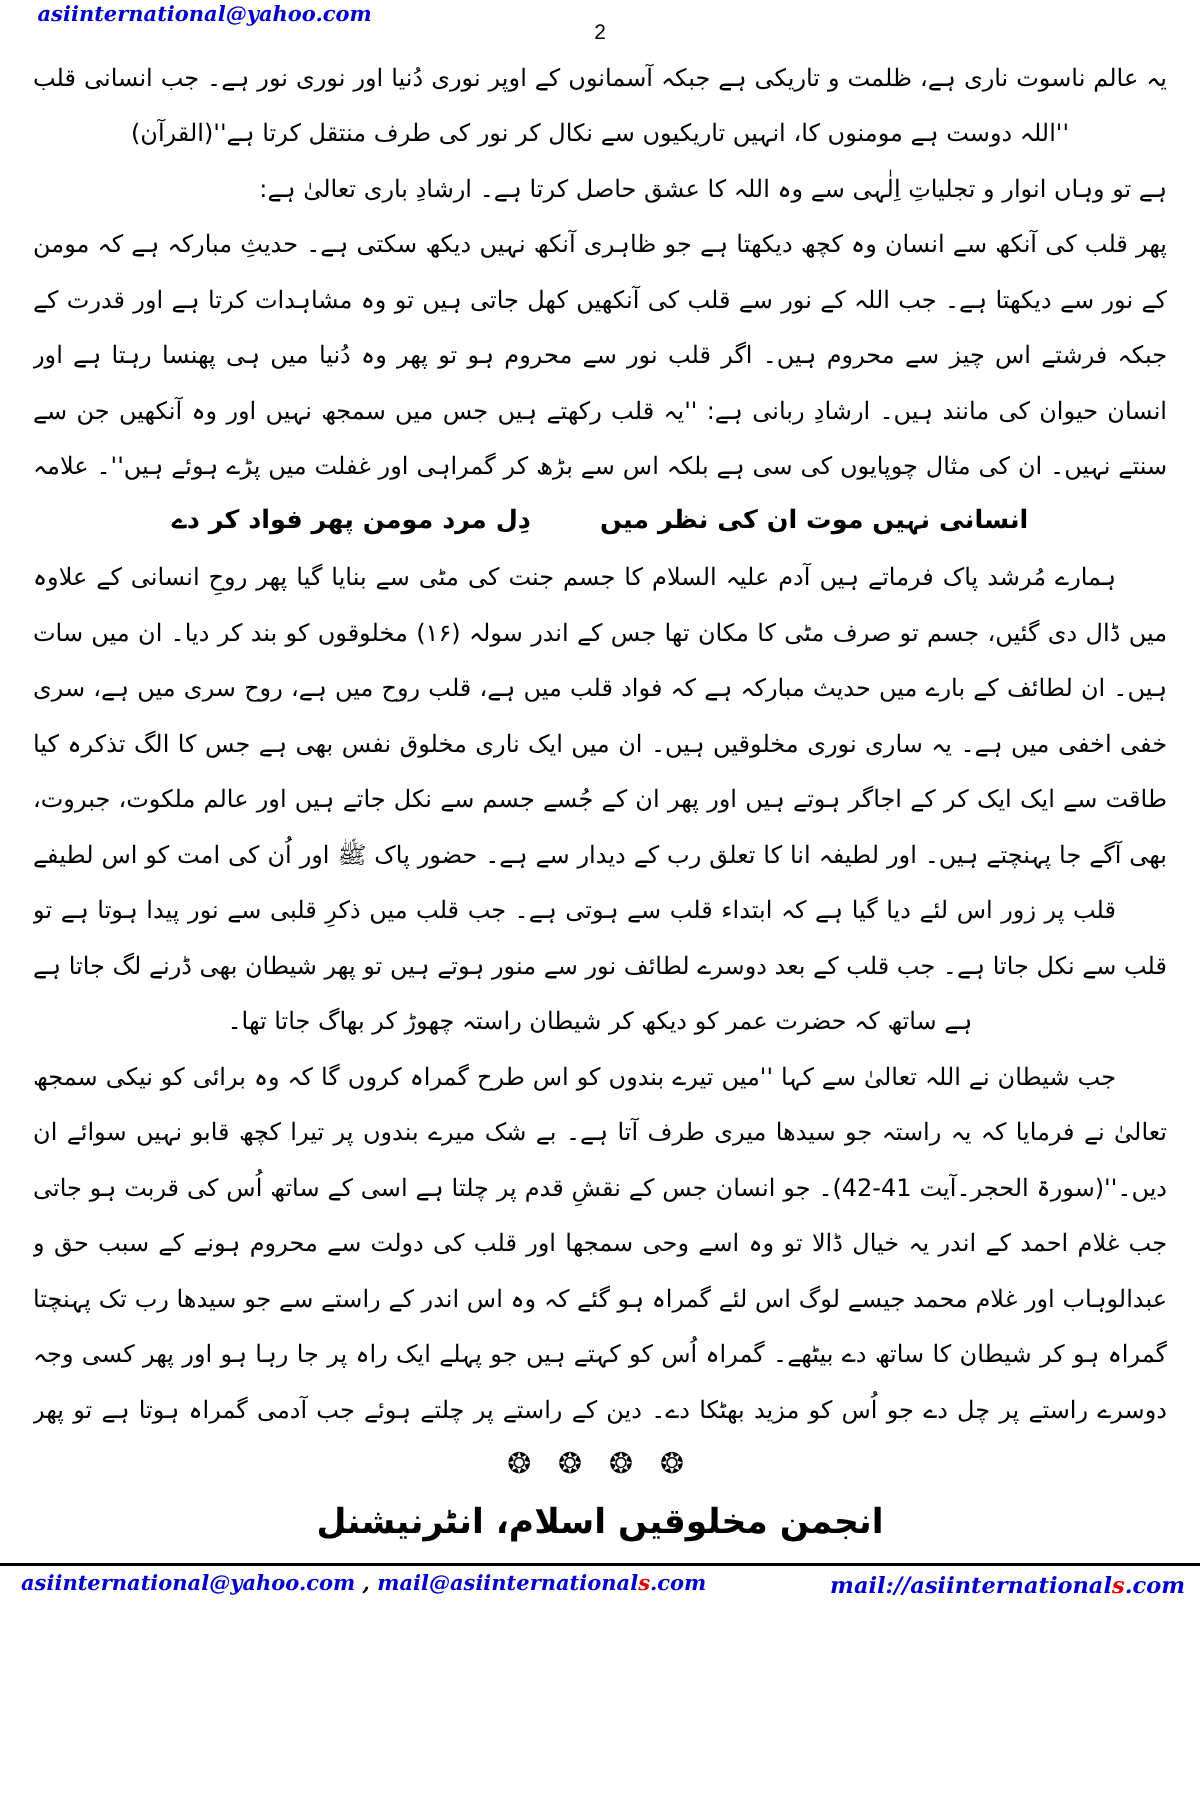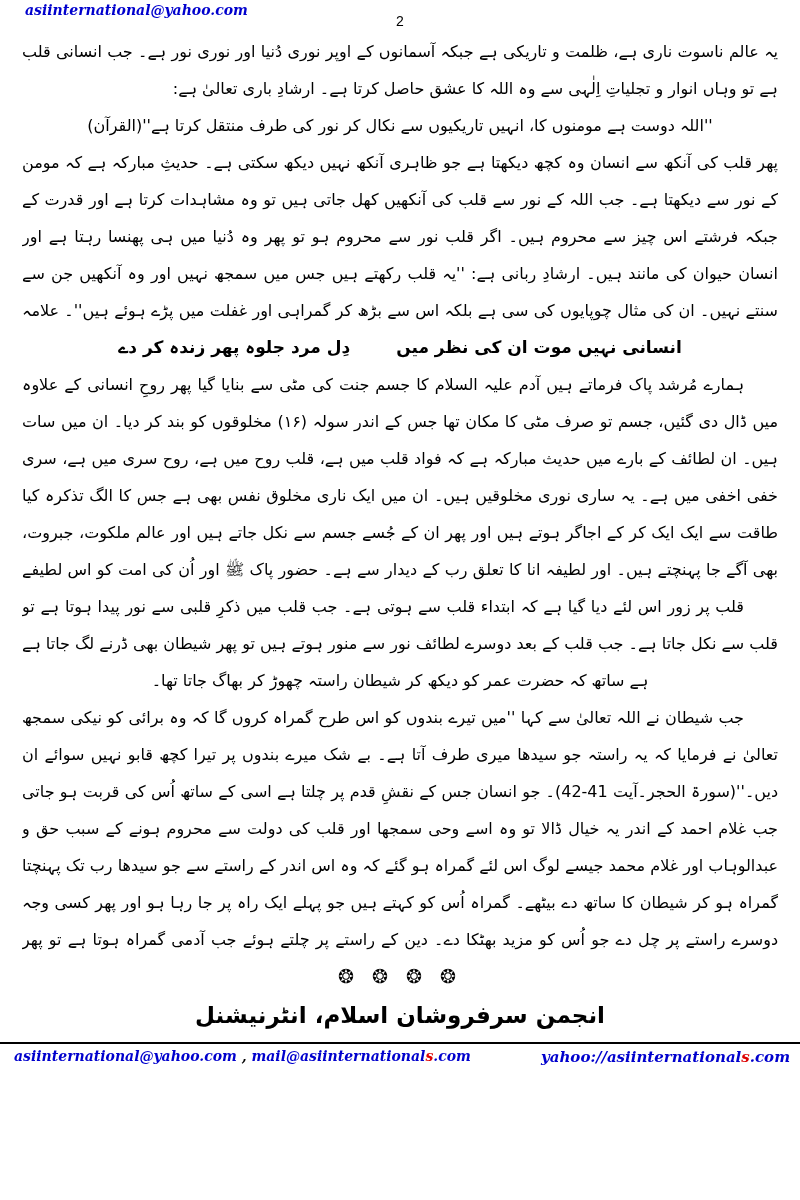--- a/index.html
+++ b/index.html
@@ -53,30 +53,30 @@
 </head>
 <body>
 
 <div class="header">
   <span class="header-email">asiinternational@yahoo.com</span>
   <div class="page-num">2</div>
 </div>
 
 <div class="body-text" id="body-text">
     <div class="ln just">یہ عالم ناسوت ناری ہے، ظلمت و تاریکی ہے جبکہ آسمانوں کے اوپر نوری دُنیا اور نوری نور ہے۔ جب انسانی قلب تاریکی سے نور میں جاتا</div>
+    <div class="ln center">''اللہ دوست ہے مومنوں کا، انہیں تاریکیوں سے نکال کر نور کی طرف منتقل کرتا ہے''(القرآن)</div>
     <div class="ln right">ہے تو وہاں انوار و تجلیاتِ اِلٰہی سے وہ اللہ کا عشق حاصل کرتا ہے۔ ارشادِ باری تعالیٰ ہے:</div>
-    <div class="ln center">''اللہ دوست ہے مومنوں کا، انہیں تاریکیوں سے نکال کر نور کی طرف منتقل کرتا ہے''(القرآن)</div>
     <div class="ln just">پھر قلب کی آنکھ سے انسان وہ کچھ دیکھتا ہے جو ظاہری آنکھ نہیں دیکھ سکتی ہے۔ حدیثِ مبارکہ ہے کہ مومن کی فراست سے ڈرو کہ وہ اللہ</div>
     <div class="ln just">کے نور سے دیکھتا ہے۔ جب اللہ کے نور سے قلب کی آنکھیں کھل جاتی ہیں تو وہ مشاہدات کرتا ہے اور قدرت کے حسن کا جلوہ دیکھتا ہے</div>
     <div class="ln just">جبکہ فرشتے اس چیز سے محروم ہیں۔ اگر قلب نور سے محروم ہو تو پھر وہ دُنیا میں ہی پھنسا رہتا ہے اور شیطانی وسوسوں کا شکار رہتا ہے۔ ایسے</div>
     <div class="ln just">انسان حیوان کی مانند ہیں۔ ارشادِ ربانی ہے: ''یہ قلب رکھتے ہیں جس میں سمجھ نہیں اور وہ آنکھیں جن سے دیکھتے نہیں، وہ کان جن سے</div>
     <div class="ln just">سنتے نہیں۔ ان کی مثال چوپایوں کی سی ہے بلکہ اس سے بڑھ کر گمراہی اور غفلت میں پڑے ہوئے ہیں''۔ علامہ محمد اقبال فرماتے ہیں:</div>
     <div class="verse">
       <span>انسانی نہیں موت ان کی نظر میں</span>
-      <span>دِل مرد جلوہ پھر زندہ کر دے</span>
+      <span>دِل مرد مومن پھر فواد کر دے</span>
     </div>
     <div class="ln just indent">ہمارے مُرشد پاک فرماتے ہیں آدم علیہ السلام کا جسم جنت کی مٹی سے بنایا گیا پھر روحِ انسانی کے علاوہ کچھ اور مخلوقیں بھی اُس</div>
     <div class="ln just">میں ڈال دی گئیں، جسم تو صرف مٹی کا مکان تھا جس کے اندر سولہ (۱۶) مخلوقوں کو بند کر دیا۔ ان میں سات لطائف اور نو ان کے جُسے</div>
     <div class="ln just">ہیں۔ ان لطائف کے بارے میں حدیث مبارکہ ہے کہ فواد قلب میں ہے، قلب روح میں ہے، روح سری میں ہے، سری خفی میں ہے،</div>
     <div class="ln just">خفی اخفی میں ہے۔ یہ ساری نوری مخلوقیں ہیں۔ ان میں ایک ناری مخلوق نفس بھی ہے جس کا الگ تذکرہ کیا گیا ہے۔ یہ لطائف نور کی</div>
     <div class="ln just">طاقت سے ایک ایک کر کے اجاگر ہوتے ہیں اور پھر ان کے جُسے جسم سے نکل جاتے ہیں اور عالم ملکوت، جبروت، لاہوت اور اس سے</div>
     <div class="ln just">بھی آگے جا پہنچتے ہیں۔ اور لطیفہ انا کا تعلق رب کے دیدار سے ہے۔ حضور پاک ﷺ اور اُن کی امت کو اس لطیفے کا ذکر اور علم عطا کیا</div>
     <div class="ln just indent">قلب پر زور اس لئے دیا گیا ہے کہ ابتداء قلب سے ہوتی ہے۔ جب قلب میں ذکرِ قلبی سے نور پیدا ہوتا ہے تو شیطان آدمی کے</div>
     <div class="ln just">قلب سے نکل جاتا ہے۔ جب قلب کے بعد دوسرے لطائف نور سے منور ہوتے ہیں تو پھر شیطان بھی ڈرنے لگ جاتا ہے اور دور بھاگتا</div>
     <div class="ln center">ہے ساتھ کہ حضرت عمر کو دیکھ کر شیطان راستہ چھوڑ کر بھاگ جاتا تھا۔</div>
@@ -84,21 +84,21 @@
     <div class="ln just">تعالیٰ نے فرمایا کہ یہ راستہ جو سیدھا میری طرف آتا ہے۔ بے شک میرے بندوں پر تیرا کچھ قابو نہیں سوائے ان گمراہوں کے جو تیرا ساتھ</div>
     <div class="ln just">دیں۔''(سورۃ الحجر۔آیت 41-42)۔ جو انسان جس کے نقشِ قدم پر چلتا ہے اسی کے ساتھ اُس کی قربت ہو جاتی ہے۔ شیطان نے</div>
     <div class="ln just">جب غلام احمد کے اندر یہ خیال ڈالا تو وہ اسے وحی سمجھا اور قلب کی دولت سے محروم ہونے کے سبب حق و باطل میں تمیز نہ کر سکا۔</div>
     <div class="ln just">عبدالوہاب اور غلام محمد جیسے لوگ اس لئے گمراہ ہو گئے کہ وہ اس اندر کے راستے سے جو سیدھا رب تک پہنچتا ہے واقف نہ تھے۔ اس لئے</div>
     <div class="ln just">گمراہ ہو کر شیطان کا ساتھ دے بیٹھے۔ گمراہ اُس کو کہتے ہیں جو پہلے ایک راہ پر جا رہا ہو اور پھر کسی وجہ سے سیدھے راستے پر چلتے چلتے کسی</div>
     <div class="ln just">دوسرے راستے پر چل دے جو اُس کو مزید بھٹکا دے۔ دین کے راستے پر چلتے ہوئے جب آدمی گمراہ ہوتا ہے تو پھر شیطان دین کے نام پر</div>
   </div>
 
 <div class="ornaments">❂ ❂ ❂ ❂</div>
 
-<div class="org-title">انجمن سرفروشان اسلام، انٹرنیشنل</div>
+<div class="org-title">انجمن مخلوقیں اسلام، انٹرنیشنل</div>
 
 <hr class="footer-rule">
 
 <div class="footer">
   <div class="footer-emails"><span>asiinternational@yahoo.com</span><span class="footer-sep"> , </span><span><span>mail@asiinternational</span><span class="red">s</span><span>.com</span></span>
   </div>
-  <div class="footer-url"><span>yahoo://asiinternational</span><span class="red">s</span><span>.com</span></div>
+  <div class="footer-url"><span>mail://asiinternational</span><span class="red">s</span><span>.com</span></div>
 </div>
 
 </body></html>

